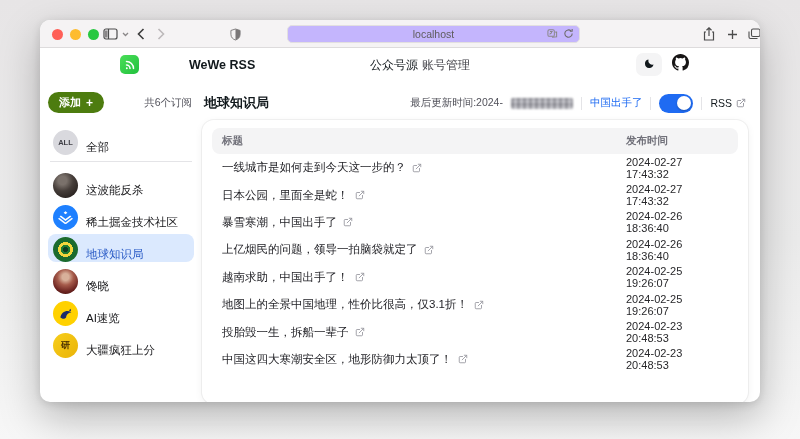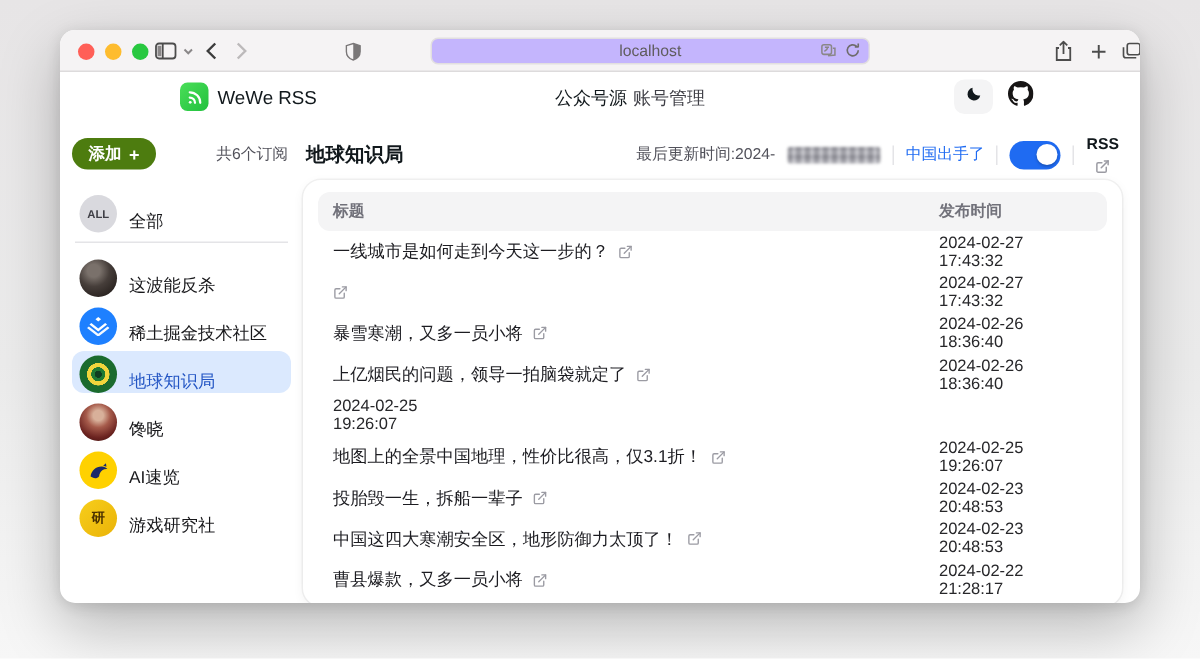--- a/index.html
+++ b/index.html
@@ -29,21 +29,21 @@
     background:#c4b5fd; border:1px solid #e2dfe0; border-radius:5px;
     display:flex; align-items:center; justify-content:center;
     font-size:10.5px; color:#5f5c5d;margin-left:35px;
   }
   .urlbar .right-ics { position:absolute; right:5px; top:2px; display:flex; gap:5px; align-items:center; color:#8a8788; }
   
   .app-header { position:relative; height:34px; background:#fff; }
   .brand { position:absolute; left:80px; top:7px; display:flex; align-items:center; gap:6px; }
   .brand-logo { width:19px; height:19px; border-radius:5px;
     background:linear-gradient(135deg,#4ade58,#22c13e); display:flex; align-items:center; justify-content:center; }
-  .brand-name { font-size:12.5px; font-weight:400; color:#11181c; }
+  .brand-name { font-size:12.5px; font-weight:700; color:#11181c;margin-left:44px; }
   .top-nav { position:absolute; left:calc(50% + 20px); top:0; transform:translateX(-50%);
     height:34px; display:flex; align-items:center; gap:4px; font-size:12px; }
   .nav-item { color:#11181c; cursor:pointer; }
   .nav-item.secondary { color:#3f3f46; }
   .hdr-actions { position:absolute; left:596px; top:5px; display:flex; align-items:center; gap:10px; }
   .moon-btn { width:26px; height:23px; border-radius:7px; background:#f4f4f5;
     display:flex; align-items:center; justify-content:center; }
   
   .content { display:flex; padding:10px 12px 0 8px; height:319px; }
   .sidebar { width:146px; flex:none; }
@@ -73,21 +73,21 @@
   .redacted { width:62px; height:11px; border-radius:2px;
     background:
       repeating-linear-gradient(90deg, rgba(120,120,128,.55) 0 3px, rgba(190,190,196,.55) 3px 6px),
       repeating-linear-gradient(0deg, #cfcfd4 0 3px, #9d9da4 3px 6px);
     filter: blur(1px); }
   .meta-div { width:1px; height:13px; background:#e4e4e7; }
   .update-link { color:#1f6bf2; cursor:pointer; }
   .toggle { width:34px; height:19px; border-radius:10px; background:#1f6bf2; position:relative; cursor:pointer; flex:none; }
   .toggle .knob { position:absolute; right:2.5px; top:2.5px; width:14px; height:14px; border-radius:50%; background:#fff;
     box-shadow:0 1px 2px rgba(0,0,0,.25); }
-  .rss-link { display:flex; align-items:center; gap:4px; color:#11181c; font-weight:700; font-size:10.5px; cursor:pointer;flex-direction:column; }
+  .rss-link { display:flex; align-items:center; gap:4px; color:#11181c; font-weight:400; font-size:10.5px; cursor:pointer; }
   .ext { color:#9b9ba3; display:inline-flex; }
   .table-card { margin-top:6px; background:#fff; border-radius:12px; padding:8px 10px 6px 10px;
     box-shadow:0 0 0 1px rgba(17,24,28,.05), 0 2px 8px rgba(17,24,28,.06); height:284px; overflow:hidden; }
   .thead { display:flex; align-items:center; height:26px; background:#f4f4f5; border-radius:8px;
     padding:0 10px; font-size:10.5px; font-weight:700; color:#71717a; }
   .col-title { flex:1; min-width:0; }
   .col-time { width:102px; flex:none; }
   .trow { display:flex; align-items:center; height:27.4px; padding:0 10px; font-size:11.5px; color:#1c1c21; }
   .trow .col-title { display:flex; align-items:center; gap:6px; white-space:nowrap; overflow:hidden; cursor:pointer; }
   .trow .col-time { font-size:11px; color:#27272a; }
@@ -248,21 +248,21 @@
           <svg width="16" height="14" viewBox="0 0 20 17" fill="#1b2a6b">
             <path d="M3 13c.5-5 5-8.5 9.5-8.2 1.8.1 3.4.8 4.5 2-1.6-.2-3 .2-4.2 1.1-1.7 1.2-2.5 3-2.7 4.9-1.1 1.6-3.3 2.1-5 1.4L3 13z"></path>
             <path d="M13.5 4.2L15.8 2l.4 3z"></path>
           </svg>
         </span>
         <span>AI速览</span>
       </div>
 
       <div class="sb-item">
         <span class="avatar av-game">研</span>
-        <span>游戏研究社</span>
+        <span>大疆疯狂上分</span>
       </div>
     </aside>
 
     <section class="panel">
       <div class="panel-header">
         <span class="panel-title">地球知识局</span>
         <span class="panel-meta">
           <span>最后更新时间:2024-</span>
           <span class="redacted"></span>
           <span class="meta-div"></span>
@@ -299,33 +299,34 @@
                   <path d="M18 13v6a2 2 0 0 1-2 2H5a2 2 0 0 1-2-2V8a2 2 0 0 1 2-2h6"></path>
                   <path d="M15 3h6v6"></path>
                   <path d="M10 14L21 3"></path>
                 </svg>
               </span>
             </span>
           <span class="col-time">2024-02-27 17:43:32</span>
         </div>
         <div class="trow">
           <span class="col-title">
+              <span>日本公园，里面全是蛇！</span>
               <span class="ext">
                 <svg width="10" height="10" viewBox="0 0 24 24" fill="none" stroke="currentColor" stroke-width="2.2" stroke-linecap="round" stroke-linejoin="round">
                   <path d="M18 13v6a2 2 0 0 1-2 2H5a2 2 0 0 1-2-2V8a2 2 0 0 1 2-2h6"></path>
                   <path d="M15 3h6v6"></path>
                   <path d="M10 14L21 3"></path>
                 </svg>
               </span>
             </span>
           <span class="col-time">2024-02-27 17:43:32</span>
         </div>
         <div class="trow">
           <span class="col-title">
-              <span>暴雪寒潮，又多一员小将</span>
+              <span>暴雪寒潮，中国出手了</span>
               <span class="ext">
                 <svg width="10" height="10" viewBox="0 0 24 24" fill="none" stroke="currentColor" stroke-width="2.2" stroke-linecap="round" stroke-linejoin="round">
                   <path d="M18 13v6a2 2 0 0 1-2 2H5a2 2 0 0 1-2-2V8a2 2 0 0 1 2-2h6"></path>
                   <path d="M15 3h6v6"></path>
                   <path d="M10 14L21 3"></path>
                 </svg>
               </span>
             </span>
           <span class="col-time">2024-02-26 18:36:40</span>
         </div>
@@ -336,20 +337,30 @@
                 <svg width="10" height="10" viewBox="0 0 24 24" fill="none" stroke="currentColor" stroke-width="2.2" stroke-linecap="round" stroke-linejoin="round">
                   <path d="M18 13v6a2 2 0 0 1-2 2H5a2 2 0 0 1-2-2V8a2 2 0 0 1 2-2h6"></path>
                   <path d="M15 3h6v6"></path>
                   <path d="M10 14L21 3"></path>
                 </svg>
               </span>
             </span>
           <span class="col-time">2024-02-26 18:36:40</span>
         </div>
         <div class="trow">
+          <span class="col-title">
+              <span>越南求助，中国出手了！</span>
+              <span class="ext">
+                <svg width="10" height="10" viewBox="0 0 24 24" fill="none" stroke="currentColor" stroke-width="2.2" stroke-linecap="round" stroke-linejoin="round">
+                  <path d="M18 13v6a2 2 0 0 1-2 2H5a2 2 0 0 1-2-2V8a2 2 0 0 1 2-2h6"></path>
+                  <path d="M15 3h6v6"></path>
+                  <path d="M10 14L21 3"></path>
+                </svg>
+              </span>
+            </span>
           <span class="col-time">2024-02-25 19:26:07</span>
         </div>
         <div class="trow">
           <span class="col-title">
               <span>地图上的全景中国地理，性价比很高，仅3.1折！</span>
               <span class="ext">
                 <svg width="10" height="10" viewBox="0 0 24 24" fill="none" stroke="currentColor" stroke-width="2.2" stroke-linecap="round" stroke-linejoin="round">
                   <path d="M18 13v6a2 2 0 0 1-2 2H5a2 2 0 0 1-2-2V8a2 2 0 0 1 2-2h6"></path>
                   <path d="M15 3h6v6"></path>
                   <path d="M10 14L21 3"></path>
@@ -376,30 +387,17 @@
               <span>中国这四大寒潮安全区，地形防御力太顶了！</span>
               <span class="ext">
                 <svg width="10" height="10" viewBox="0 0 24 24" fill="none" stroke="currentColor" stroke-width="2.2" stroke-linecap="round" stroke-linejoin="round">
                   <path d="M18 13v6a2 2 0 0 1-2 2H5a2 2 0 0 1-2-2V8a2 2 0 0 1 2-2h6"></path>
                   <path d="M15 3h6v6"></path>
                   <path d="M10 14L21 3"></path>
                 </svg>
               </span>
             </span>
           <span class="col-time">2024-02-23 20:48:53</span>
-        </div>
-        <div class="trow">
-          <span class="col-title">
-              <span>曹县爆款，又多一员小将</span>
-              <span class="ext">
-                <svg width="10" height="10" viewBox="0 0 24 24" fill="none" stroke="currentColor" stroke-width="2.2" stroke-linecap="round" stroke-linejoin="round">
-                  <path d="M18 13v6a2 2 0 0 1-2 2H5a2 2 0 0 1-2-2V8a2 2 0 0 1 2-2h6"></path>
-                  <path d="M15 3h6v6"></path>
-                  <path d="M10 14L21 3"></path>
-                </svg>
-              </span>
-            </span>
-          <span class="col-time">2024-02-22 21:28:17</span>
         </div>
       </div>
     </section>
   </div>
 </div>
 
 </body></html>

